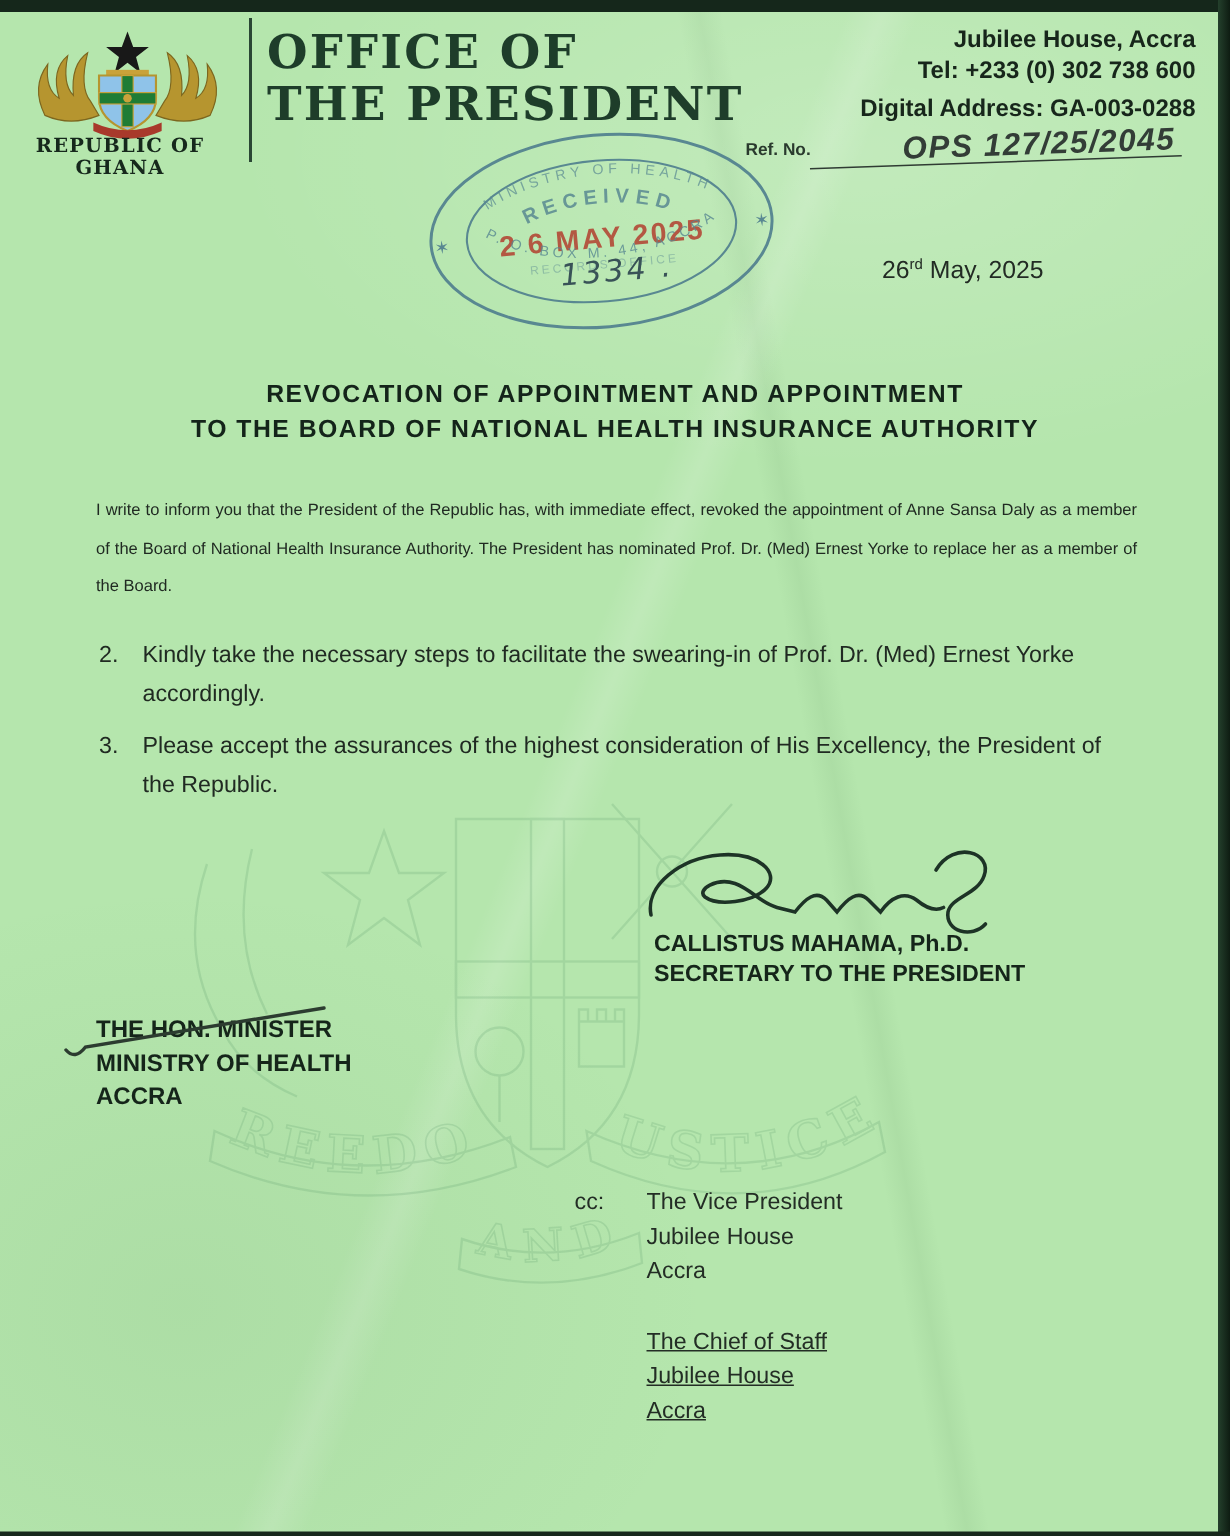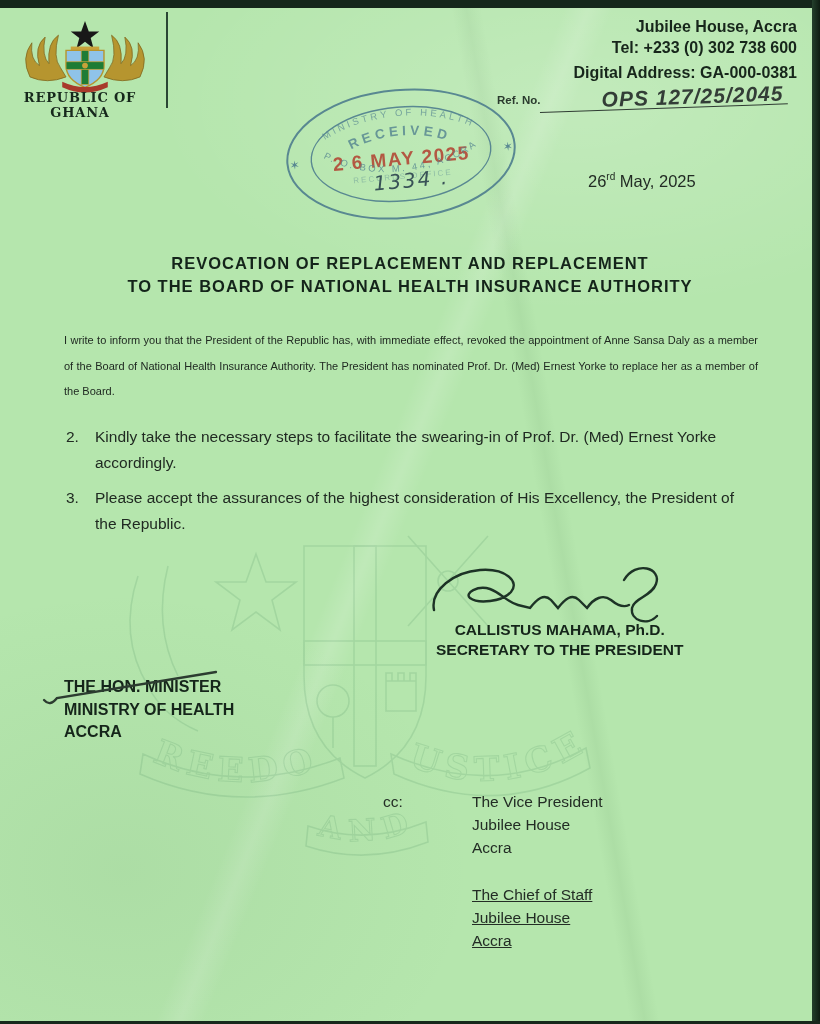--- a/index.html
+++ b/index.html
@@ -60,30 +60,30 @@
   .num-item .num{width:29px;flex:0 0 29px;}
   .item2{top:424px;}
   .item3{top:485px;}
   .num-item .txt{width:648px;}
 
   
   .watermark{position:absolute;left:108px;top:516px;width:505px;height:360px;opacity:.16;pointer-events:none;}
 
   
   .signature{position:absolute;left:426px;top:558px;width:245px;height:70px;}
-  .sig-block{position:absolute;left:436px;top:620px;font-weight:700;font-size:15.5px;line-height:20px;color:#15251a;text-align:center;}
+  .sig-block{position:absolute;left:436px;top:620px;font-weight:700;font-size:15.5px;line-height:20px;color:#15251a;}
 
   
   .addressee{position:absolute;left:64px;top:676px;font-weight:700;font-size:16px;line-height:22.5px;color:#15251a;}
   .tick{position:absolute;left:40px;top:666px;width:182px;height:42px;}
 
   
   .cc{position:absolute;left:383px;top:790px;display:flex;font-size:15.5px;line-height:23px;color:#232d25;}
   .cc-label{width:48px;flex:0 0 48px;}
-  .cc-entry div{white-space:nowrap;margin-left:41px;}
+  .cc-entry div{white-space:nowrap;}
   .cc-entry + .cc-entry{margin-top:24px;text-decoration:underline;}
 </style>
 </head>
 <body>
 
 <div class="page">
   <div class="edge-top"></div>
   <div class="edge-right"></div>
   <div class="edge-bottom"></div>
 
@@ -93,25 +93,29 @@
     <polygon points="70,1 74,12 85,12 76,19 79,30 70,23 61,30 64,19 55,12 66,12" fill="#181818"></polygon>
     <rect x="55" y="28" width="30" height="4" fill="#c9a23a"></rect>
     <path d="M50,32 H90 V48 Q90,63 70,71 Q50,63 50,48 Z" fill="#8fc3e9" stroke="#b6952f" stroke-width="1.5"></path>
     <rect x="66" y="32" width="8" height="36" fill="#1e7c35" stroke="#c9a23a" stroke-width="0.8"></rect>
     <rect x="50" y="44" width="40" height="8" fill="#1e7c35" stroke="#c9a23a" stroke-width="0.8"></rect>
     <circle cx="70" cy="48" r="3" fill="#c9a23a"></circle>
     <path d="M46,65 Q70,76 94,65 L94,71 Q70,82 46,71 Z" fill="#a8392b"></path>
   </svg>
   <div class="republic">REPUBLIC OF GHANA</div>
   <div class="hdr-divider"></div>
+  <div class="office-title">
+    <div>OFFICE OF</div>
+    <div>THE PRESIDENT</div>
+  </div>
 
   <div class="contact">
     <div>Jubilee House, Accra</div>
     <div>Tel: +233 (0) 302 738 600</div>
-    <div class="digital">Digital Address: GA-000-0381</div>
+    <div class="digital">Digital Address: GA-003-0288</div>
     <div class="ref-row">
       <span class="ref-label">Ref. No.</span>
       <span class="ref-value">OPS 127/25/2045</span>
     </div>
   </div>
 
   <svg class="stamp" viewBox="0 0 240 140">
     <defs>
       <path id="topArc" d="M 16,90 A 104,58 0 0 1 224,90"></path>
       <path id="recArc" d="M 48,80 A 76,42 0 0 1 192,80"></path>
@@ -131,21 +135,21 @@
     <text x="120" y="81" text-anchor="middle" font-size="19" font-weight="bold" letter-spacing="1.5" fill="#b23b2c" opacity="0.9" font-family="Liberation Sans, sans-serif">2 6 MAY 2025</text>
     <text x="128" y="104" text-anchor="middle" font-size="20" fill="#2e4650" font-style="italic" letter-spacing="2" font-family="DejaVu Sans, sans-serif">1334 .</text>
     <text font-size="9.5" letter-spacing="2.5" fill="#51808f" opacity="0.8" font-family="Liberation Sans, sans-serif">
       <textPath href="#botArc" startOffset="50%" text-anchor="middle">P. O. BOX M. 44, ACCRA</textPath>
     </text>
   </svg>
 
   <div class="date-line"><span>26</span><sup>rd</sup><span> May, 2025</span></div>
 
   <div class="subject">
-    <div>REVOCATION OF REPLACEMENT AND REPLACEMENT</div>
+    <div>REVOCATION OF APPOINTMENT AND APPOINTMENT</div>
     <div>TO THE BOARD OF NATIONAL HEALTH INSURANCE AUTHORITY</div>
   </div>
 
   <div class="para1">I write to inform you that the President of the Republic has, with immediate effect, revoked the appointment of Anne Sansa Daly as a member of the Board of National Health Insurance Authority. The President has nominated Prof. Dr. (Med) Ernest Yorke to replace her as a member of the Board.</div>
 
   <div class="num-item item2">
     <div class="num">2.</div>
     <div class="txt">Kindly take the necessary steps to facilitate the swearing-in of Prof. Dr. (Med) Ernest Yorke accordingly.</div>
   </div>
 

